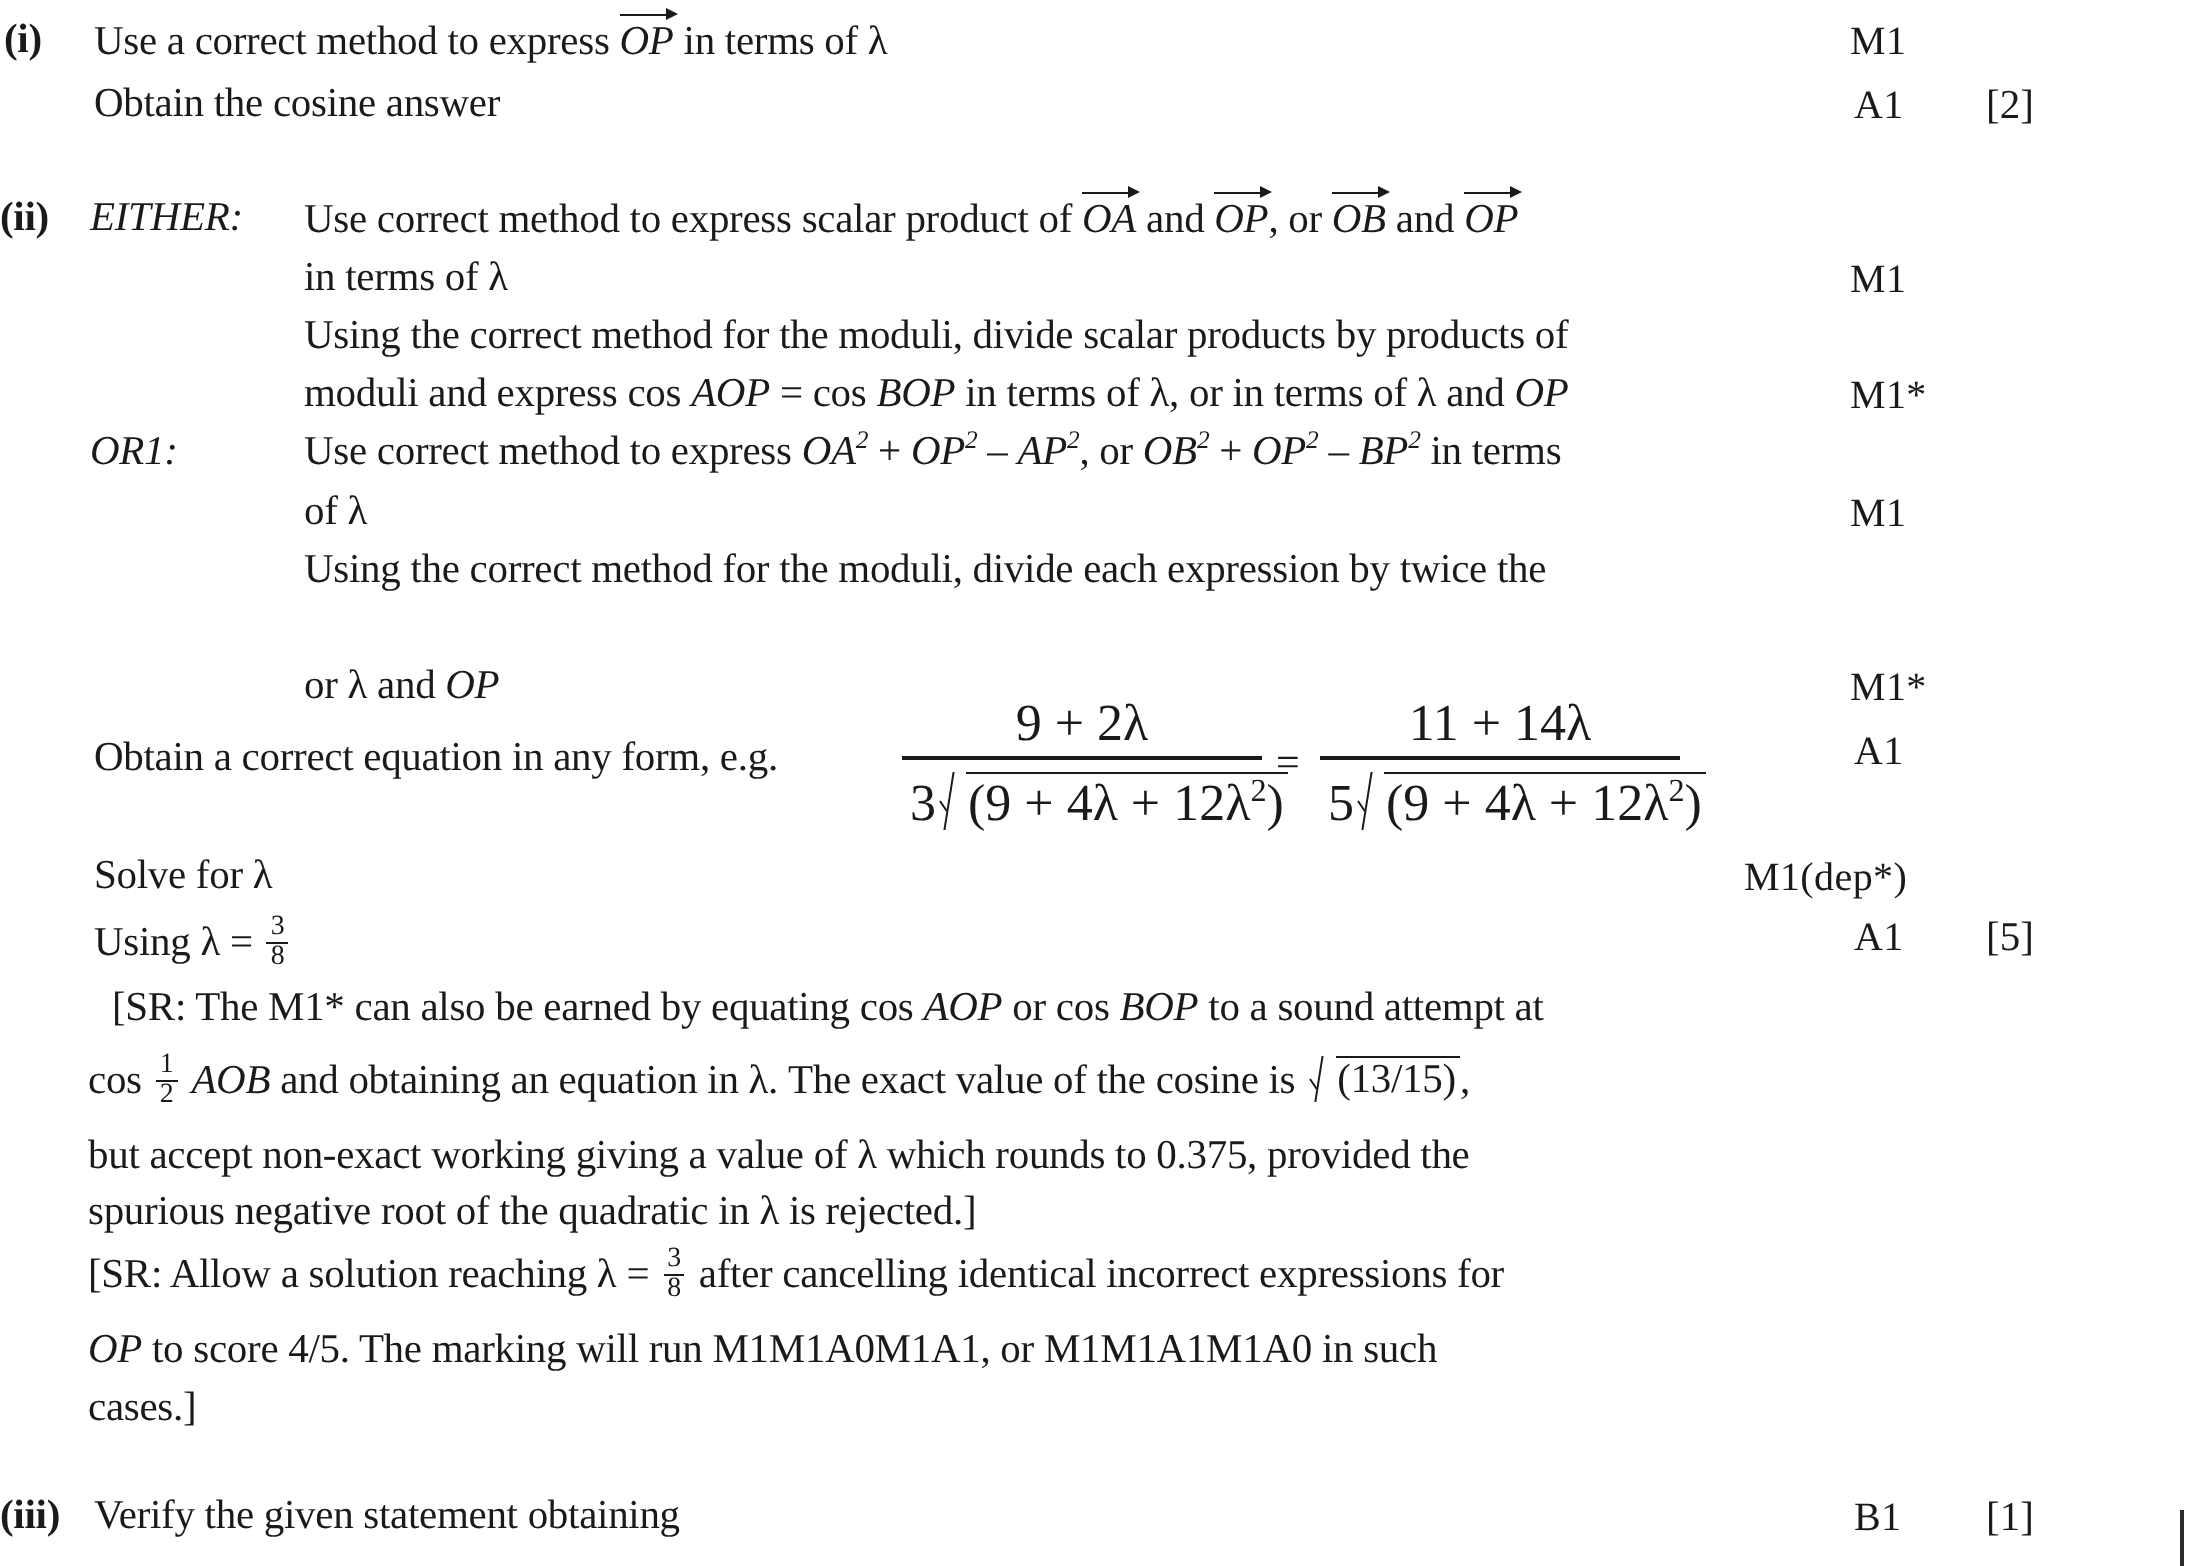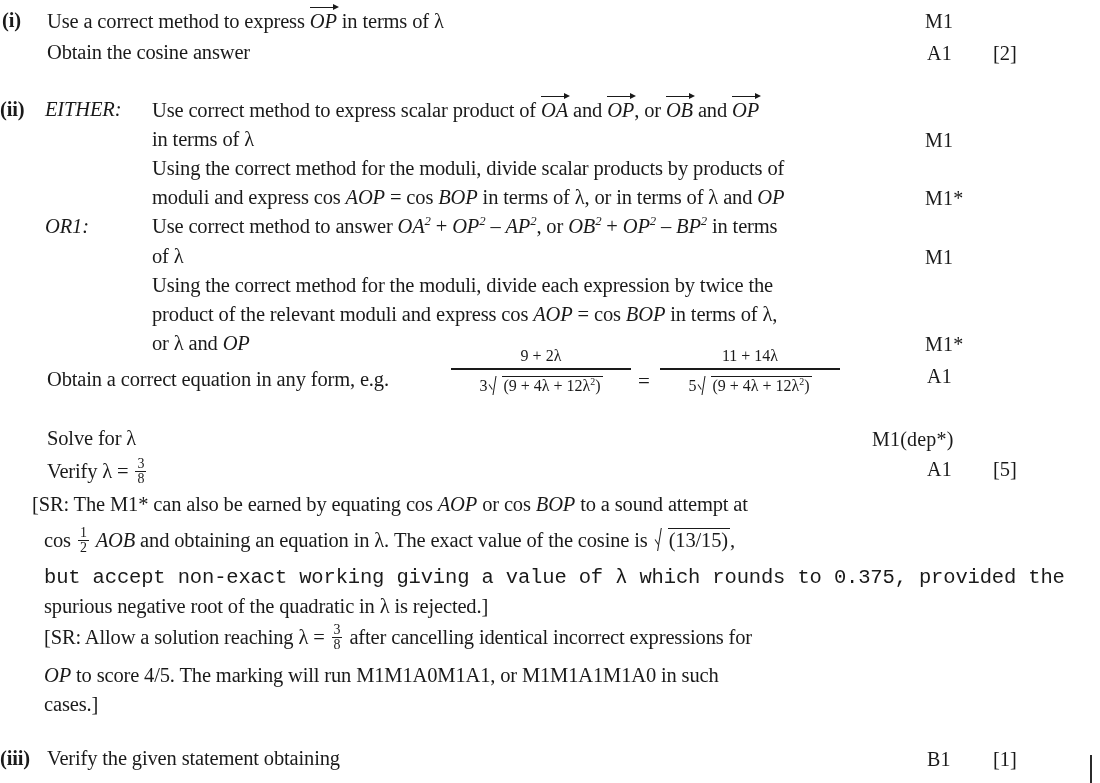--- a/index.html
+++ b/index.html
@@ -98,21 +98,21 @@
     position: relative;
     top: -0.10em;
   }
   .frac .num { display: block; padding: 0 2px; }
   .frac .den { display: block; padding: 0 2px; border-top: 1.3px solid #1a1a1a; }
 
   
   .bigfrac {
     position: absolute;
     text-align: center;
-    font-size: 16px;
+    font-size: 26px;
     line-height: 1.05;
   }
   .bigfrac .num {
     display: block;
     padding: 0 6px 2px 6px;
     white-space: nowrap;
   }
   .bigfrac .bar {
     display: block;
     height: 0;
@@ -224,46 +224,39 @@
     <span>in terms of λ, or in terms of λ and</span>
     <span class="mvar">OP</span>
   </span>
 
   <span class="t" style="left:152px; top:158px;">Using the correct method for the moduli, divide scalar products by products of</span>
   <span class="mark" style="left:925px; top:187px;">M1*</span>
 
   <span class="t ital" style="left:45px; top:216px;">OR1:</span>
 
   <span class="t" style="left:152px; top:216px;">
-    <span>Use correct method to answer</span>
+    <span>Use correct method to express</span>
     <span class="mvar"><span>OA</span><sup class="sq">2</sup></span>
     +
     <span class="mvar"><span>OP</span><sup class="sq">2</sup></span>
     –
     <span class="mvar"><span>AP</span><sup class="sq">2</sup></span><span>, or</span>
     <span class="mvar"><span>OB</span><sup class="sq">2</sup></span>
     +
     <span class="mvar"><span>OP</span><sup class="sq">2</sup></span>
     –
     <span class="mvar"><span>BP</span><sup class="sq">2</sup></span>
     <span>in terms</span>
   </span>
 
   <span class="t" style="left:152px; top:246px;">of λ</span>
   <span class="mark" style="left:925px; top:246px;">M1</span>
 
   <span class="t" style="left:152px; top:275px;">Using the correct method for the moduli, divide each expression by twice the</span>
 
-  <span class="t" style="left:152px; top:304px;">
-    <span>product of the relevant moduli and express cos</span>
-    <span class="mvar">AOP</span>
-    <span>= cos</span>
-    <span class="mvar">BOP</span>
-    <span>in terms of λ,</span>
-  </span>
 
   <span class="t" style="left:152px; top:333px;">
     <span>or λ and</span>
     <span class="mvar">OP</span>
   </span>
   <span class="mark" style="left:925px; top:333px;">M1*</span>
 
   <span class="t" style="left:47px; top:369px;">Obtain a correct equation in any form, e.g.</span>
 
   <div class="bigfrac" style="left:451px; top:348px; width:180px;">
@@ -283,49 +276,49 @@
       <span>5</span><span class="rad"><span class="tick"></span><span class="radbody"><span>(9 + 4λ + 12λ</span><sup class="sq" style="font-style:normal;">2</sup><span>)</span></span></span>
     </span>
   </div>
 
   <span class="mark" style="left:927px; top:365px;">A1</span>
 
   <span class="t" style="left:47px; top:428px;">Solve for λ</span>
   <span class="mark" style="left:872px; top:428px;">M1(dep*)</span>
 
   <span class="t" style="left:47px; top:458px;">
-    <span>Verify λ =</span>
+    <span>Using λ =</span>
     <span class="frac">
       <span class="num">3</span>
       <span class="den">8</span>
     </span>
   </span>
   <span class="mark" style="left:927px; top:458px;">A1</span>
   <span class="bracket" style="left:993px; top:458px;">[5]</span>
 
-  <span class="t" style="left:32px; top:494px;">
+  <span class="t" style="left:56px; top:494px;">
     <span>[SR: The M1* can also be earned by equating cos</span>
     <span class="mvar">AOP</span>
     <span>or cos</span>
     <span class="mvar">BOP</span>
     <span>to a sound attempt at</span>
   </span>
 
   <span class="t" style="left:44px; top:527px;">
     <span>cos</span>
     <span class="frac">
       <span class="num">1</span>
       <span class="den">2</span>
     </span>
     <span class="mvar">AOB</span>
     <span>and obtaining an equation in λ.  The exact value of the cosine is</span>
     <span class="rad"><span class="tick"></span><span class="radbody"><span>(13/15)</span></span></span><span>,</span>
   </span>
 
-  <span class="t" style="left:44px; top:568px;font-family:Liberation Mono, monospace;">but accept non-exact working giving a value of λ which rounds to 0.375, provided the</span>
+  <span class="t" style="left:44px; top:568px;">but accept non-exact working giving a value of λ which rounds to 0.375, provided the</span>
   <span class="t" style="left:44px; top:596px;">spurious negative root of the quadratic in λ is rejected.]</span>
 
   <span class="t" style="left:44px; top:624px;">
     <span>[SR: Allow a solution reaching λ =</span>
     <span class="frac">
       <span class="num">3</span>
       <span class="den">8</span>
     </span>
     <span>after cancelling identical incorrect expressions for</span>
   </span>

